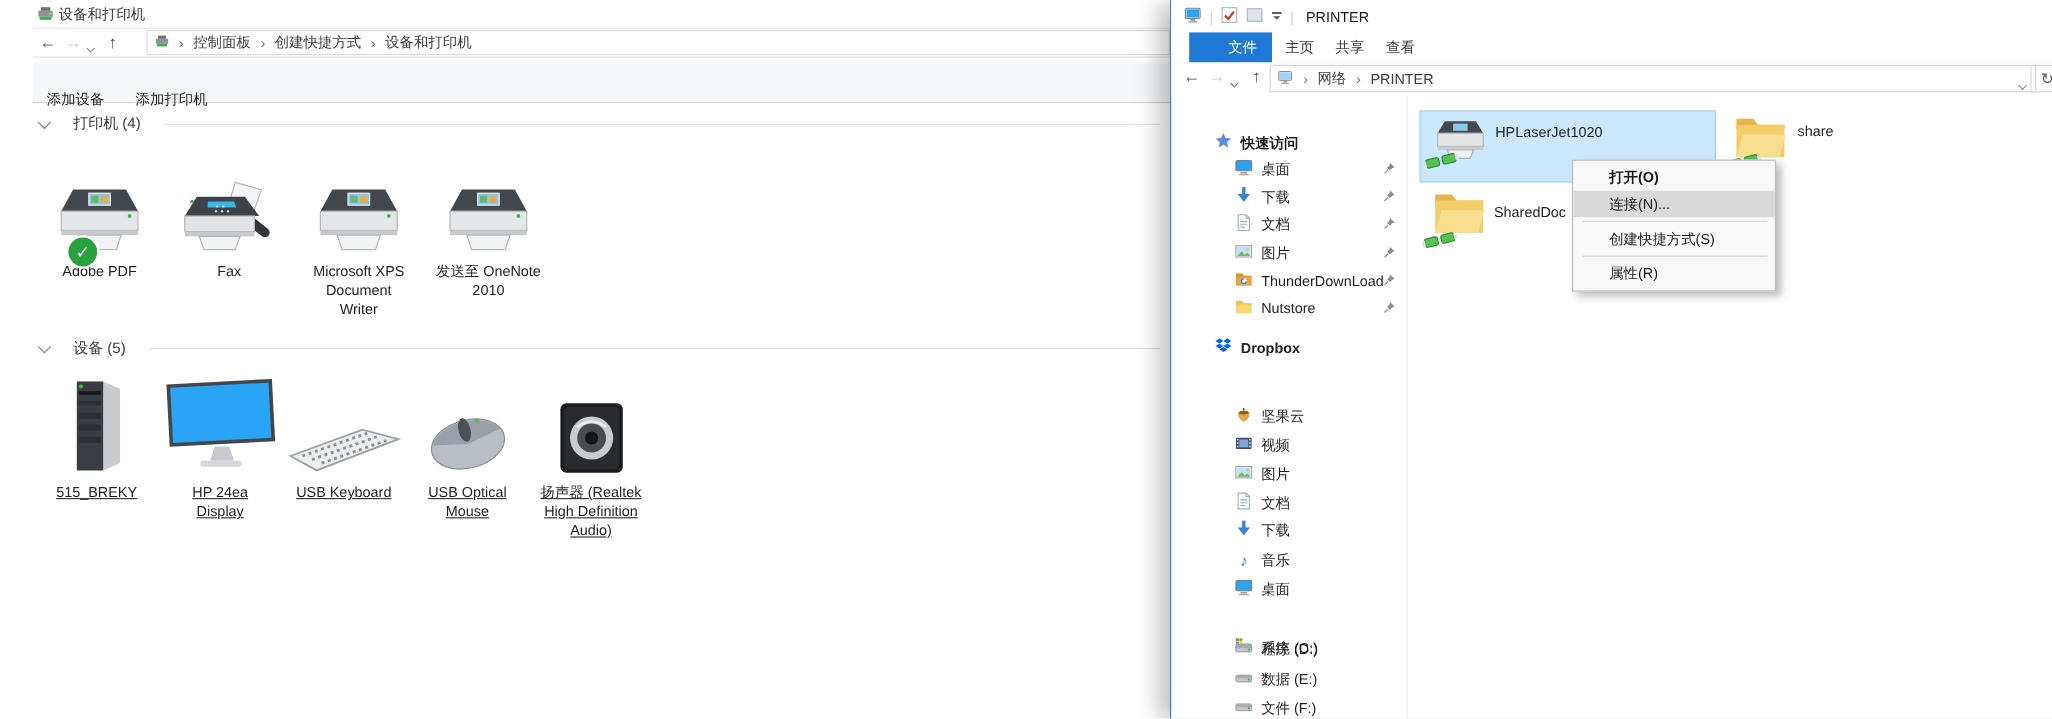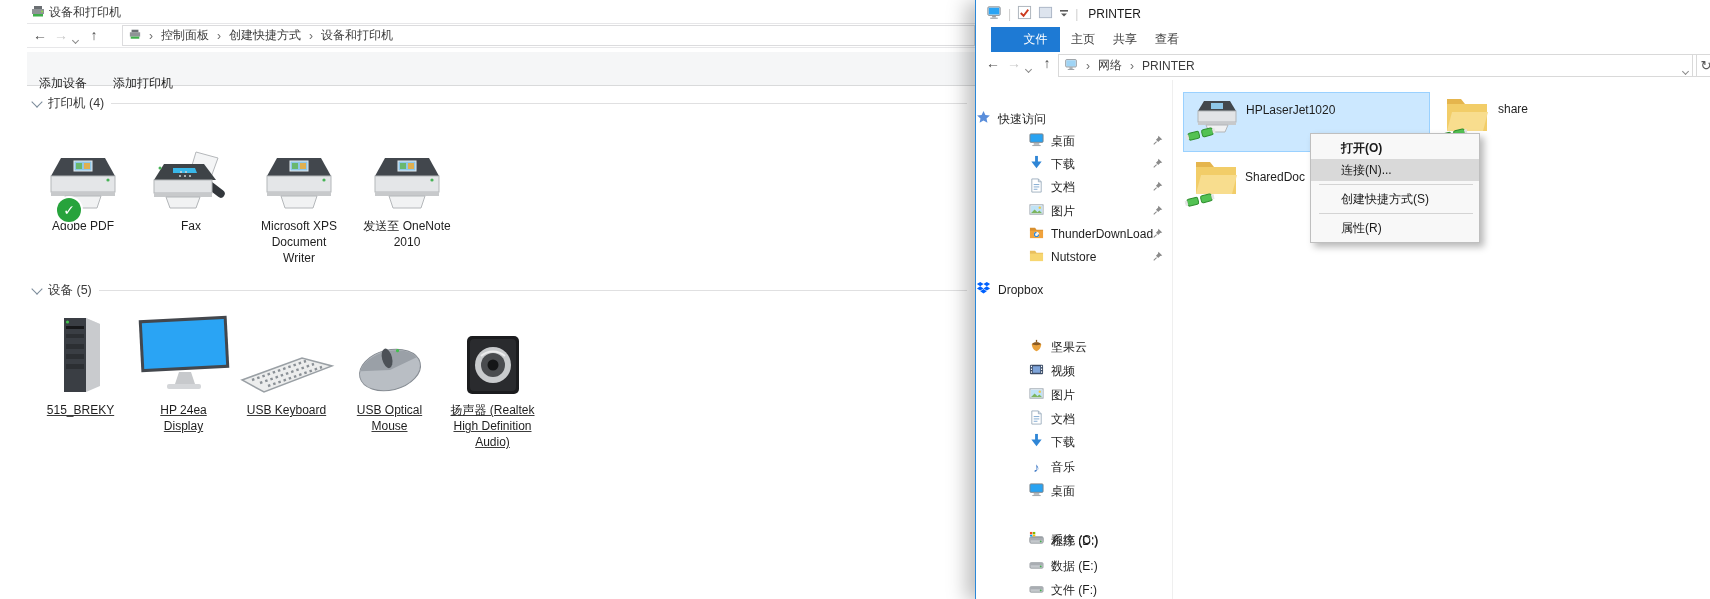--- a/index.html
+++ b/index.html
@@ -15,21 +15,21 @@
   .navrow{left:0;top:23px;width:100%;height:23px;background:#fff;border-top:1px solid #e7e7e9;border-bottom:1px solid #e7e7e9;}
   .navbtn{top:2px;width:18px;height:18px;text-align:center;line-height:18px;font-size:14px;color:#4d4d4d;}
   .navbtn.dis{color:#c9c9c9;}
   .chev{display:inline-block;width:6px;height:6px;border-right:1.5px solid #8a8a8a;border-bottom:1.5px solid #8a8a8a;transform:rotate(45deg);}
   .chev.sm{width:4px;height:4px;}
   .crumbbox{top:1px;height:19px;background:#fff;border:1px solid #dcdcde;display:flex;align-items:center;padding-left:6px;gap:4px;}
   .crumb-sep{color:#6e6e6e;font-size:12px;padding:0 4px;}
   .crumb-it{color:#3c3c3c;white-space:nowrap;}
   .toolbar{left:0;top:52px;width:100%;height:33px;background:#f5f6f7;border-bottom:1px solid #d9dadb;}
   .tbtn{top:15px;height:33px;line-height:33px;color:#1f1f1f;}
-  .grp-hd{height:16px;display:flex;align-items:center;gap:7px;}
+  .grp-hd{height:16px;display:flex;align-items:center;gap:20px;}
   .grp-tx{color:#3a3a3a;font-size:12.5px;white-space:nowrap;}
   .grp-line{height:1px;background:#e0e0e1;}
   .grp-chev{width:7px;height:7px;border-right:1.6px solid #7a8a99;border-bottom:1.6px solid #7a8a99;transform:rotate(45deg);margin-top:-3px;}
   .itemrow{display:flex;}
   .pitem{width:108px;display:flex;flex-direction:column;align-items:center;}
   .ditem{width:103px;display:flex;flex-direction:column;align-items:center;text-decoration:underline;}
   .iconwrap{display:flex;align-items:flex-end;justify-content:center;position:relative;}
   .pitem .iconwrap{height:88px;}
   .ditem .iconwrap{height:100px;}
   .ilabel{margin-top:4px;text-align:center;white-space:pre-line;line-height:16px;color:#1e1e1e;}
@@ -45,21 +45,21 @@
   .tab{top:0;height:25px;line-height:25px;text-align:center;color:#3b3b3b;padding-left:20px;}
   .tab.active{background:#1e7ad4;color:#fff;}
   .addrrow{left:0;top:52px;width:100%;height:28px;background:#fff;}
   .addrbox{left:82px;top:2px;width:632px;height:21px;border:1px solid #d9d9d9;display:flex;align-items:center;gap:4px;padding-left:5px;}
   .addr-cara{position:absolute;right:8px;top:8px;}
   .rfbtn{left:716px;top:2px;width:26px;height:21px;border:1px solid #d9d9d9;text-align:center;line-height:21px;color:#5a5a5a;font-size:13px;}
   .srchbox{left:750px;top:2px;width:12px;height:21px;border:1px solid #d9d9d9;border-right:none;}
   .sidebar-sep{left:196px;top:80px;width:1px;height:519px;background:#efefef;}
   .srow{left:0;width:196px;height:20px;display:flex;align-items:center;gap:7px;}
   .srow .slb{color:#1e1e1e;white-space:nowrap;}
-  .srow.g{}
+  .srow.g{padding-left:36px;font-weight:bold;}
   .srow.c{padding-left:53px;}
   .pin{position:absolute;left:176px;top:4px;}
   .glyph-ic{font-size:13px;line-height:13px;}
   .tile{display:flex;align-items:flex-start;}
   .tile .tname{color:#1e1e1e;}
   .tile.selected{background:#cce8ff;border:1px solid #9ad1ff;}
   .cable{position:absolute;transform:rotate(-14deg);}
   
   #cmenu{left:1283px;top:133px;width:168px;background:#f8f8f8;border:1px solid #bfbfbf;
          box-shadow:4px 4px 7px rgba(0,0,0,.28);padding:3px 0;z-index:60;}

